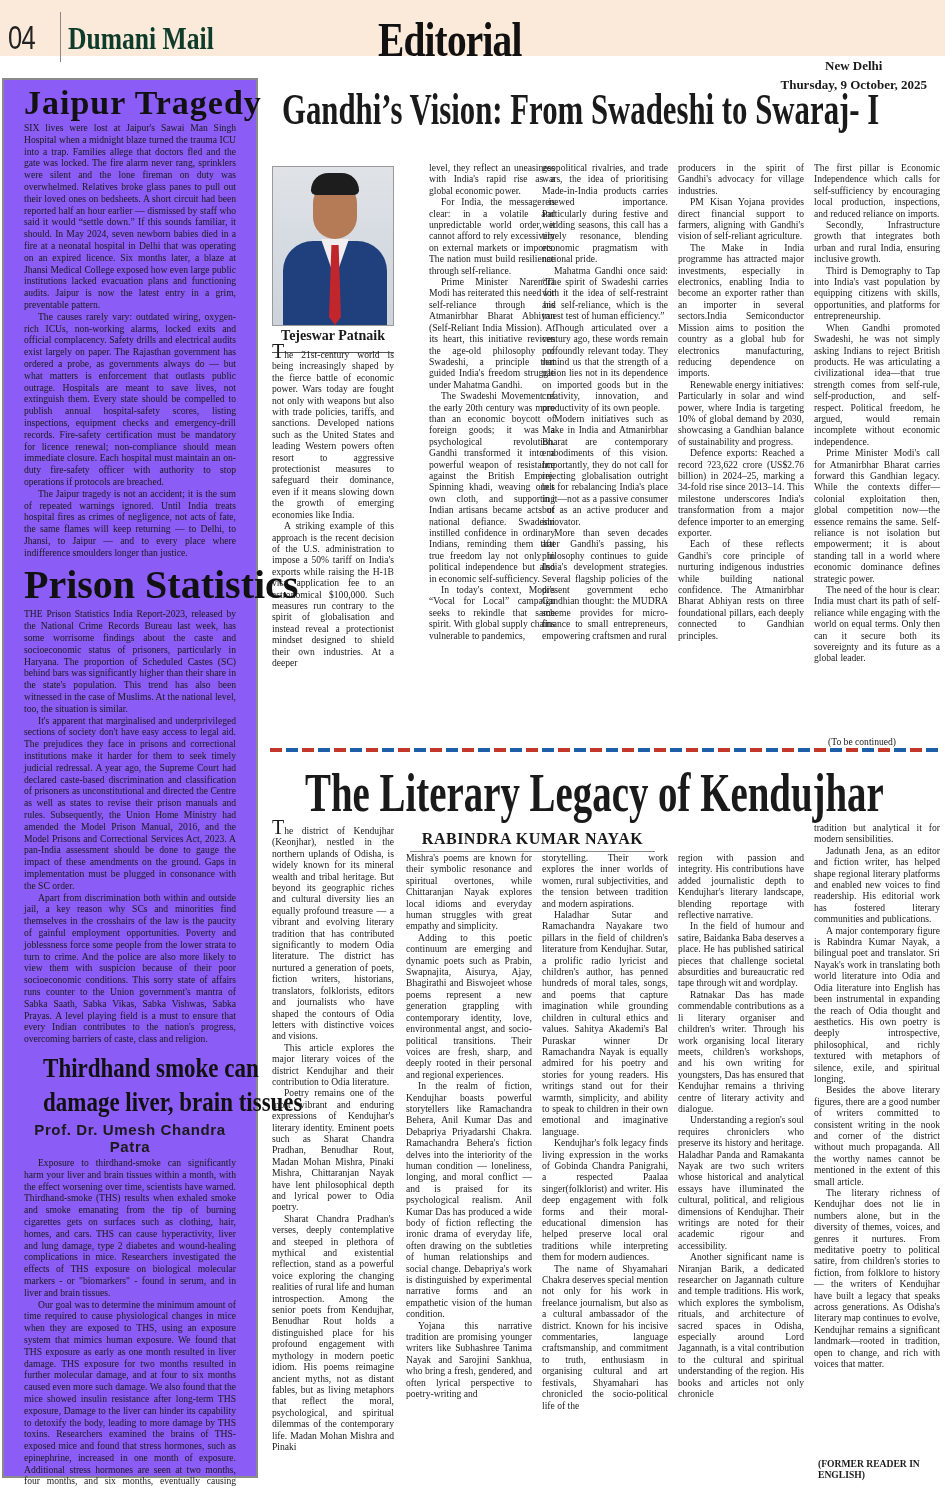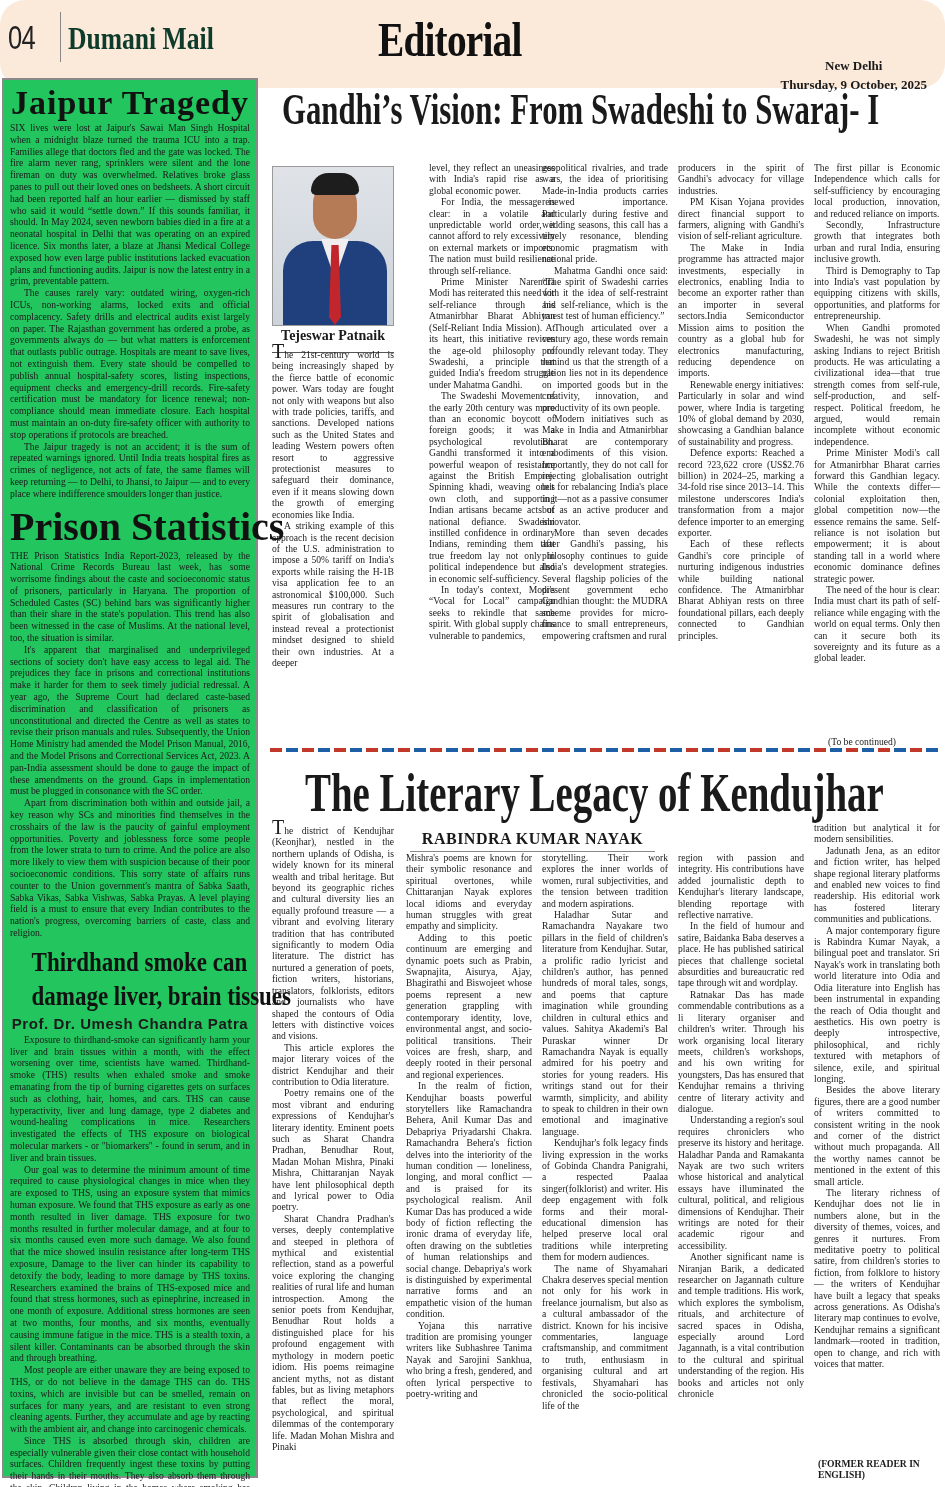--- a/index.html
+++ b/index.html
@@ -1,27 +1,27 @@
 <!DOCTYPE html>
 <html><head>
 <meta charset="utf-8">
 <style>
   * { box-sizing: border-box; margin: 0; padding: 0; }
   html, body { width: 945px; height: 1487px; background: #ffffff; overflow: hidden; }
   body { font-family: "Liberation Serif", serif; color: #1a1a1a; position: relative; }
 
-  .masthead { position: absolute; left: 0; top: 0; width: 945px; height: 88px; background: #fbe9da; border-radius: 25px; }
+  .masthead { position: absolute; left: 0; top: 0; width: 945px; height: 56px; background: #fbe9da; }
   .page-num { position: absolute; left: 8px; top: 18px; font-family: "Liberation Sans", sans-serif; font-size: 34px; font-weight: 300; color: #222; letter-spacing: -1px; transform: scaleX(0.75); transform-origin: left; }
   .mast-divider { position: absolute; left: 60px; top: 12px; width: 1px; height: 50px; background: #888; }
   .paper-name { position: absolute; left: 68px; top: 20px; font-size: 32px; font-weight: bold; color: #0e3b2a; transform: scaleX(0.8); transform-origin: left; white-space: nowrap; }
   .section-title { position: absolute; left: 378px; top: 12px; font-size: 48px; font-weight: bold; color: #111; transform: scaleX(0.82); transform-origin: left; white-space: nowrap; letter-spacing: -1px; }
   .dateline { position: absolute; right: 18px; top: 22px; text-align: center; font-size: 13px; font-weight: bold; line-height: 1.45; margin-top: 35px; }
 
   
-  .sidebar { position: absolute; left: 2px; top: 78px; width: 256px; height: 1400px; border: 2px solid #8a8a8a; background: #22c55e; padding: 4px 6px; }
+  .sidebar { position: absolute; left: 2px; top: 78px; width: 256px; height: 1400px; border: 2px solid #8a8a8a; background: #8b5cf6; padding: 4px 20px; }
   .side-head { font-weight: bold; text-align: center; color: #111; white-space: nowrap; }
   .h-jaipur { font-size: 34px; letter-spacing: 1px; line-height: 38px; }
   .h-prison { font-size: 40px; line-height: 46px; margin-top: 4px; }
   .h-thirdhand { font-size: 28px; line-height: 34px; margin-top: 6px; transform: scaleX(0.82); }
   .side-byline { font-family: "Liberation Sans", sans-serif; font-weight: bold; text-align: center; font-size: 15px; letter-spacing: 0.6px; margin: 2px 0 2px; }
   .side-body { font-size: 9.6px; line-height: 11.8px; text-align: justify; color: #1a1a1a; }
   .side-body p { text-indent: 14px; }
   .side-body p.first { text-indent: 0; }
 
   
@@ -121,21 +121,21 @@
   </div>
 <div class="col" id="a1c3" style="left:678px; top:162px; width:126px;">
     <p class="noindent">producers in the spirit of Gandhi's advocacy for village industries.</p>
     <p>PM Kisan Yojana provides direct financial support to farmers, aligning with Gandhi's vision of self-reliant agriculture.</p>
     <p>The Make in India programme has attracted major investments, especially in electronics, enabling India to become an exporter rather than an importer in several sectors.India Semiconductor Mission aims to position the country as a global hub for electronics manufacturing, reducing dependence on imports.</p>
     <p>Renewable energy initiatives: Particularly in solar and wind power, where India is targeting 10% of global demand by 2030, showcasing a Gandhian balance of sustainability and progress.</p>
     <p>Defence exports: Reached a record ?23,622 crore (US$2.76 billion) in 2024–25, marking a 34-fold rise since 2013–14. This milestone underscores India's transformation from a major defence importer to an emerging exporter.</p>
     <p>Each of these reflects Gandhi's core principle of nurturing indigenous industries while building national confidence. The Atmanirbhar Bharat Abhiyan rests on three foundational pillars, each deeply connected to Gandhian principles.</p>
   </div>
 <div class="col" id="a1c4" style="left:814px; top:162px; width:126px;">
-    <p class="noindent">The first pillar is Economic Independence which calls for self-sufficiency by encouraging local production, innovation, and reduced reliance on imports.</p>
+    <p class="noindent">The first pillar is Economic Independence which calls for self-sufficiency by encouraging local production, inspections, and reduced reliance on imports.</p>
     <p>Secondly, Infrastructure growth that integrates both urban and rural India, ensuring inclusive growth.</p>
     <p>Third is Demography to Tap into India's vast population by equipping citizens with skills, opportunities, and platforms for entrepreneurship.</p>
     <p>When Gandhi promoted Swadeshi, he was not simply asking Indians to reject British products. He was articulating a civilizational idea—that true strength comes from self-rule, self-production, and self-respect. Political freedom, he argued, would remain incomplete without economic independence.</p>
     <p>Prime Minister Modi's call for Atmanirbhar Bharat carries forward this Gandhian legacy. While the contexts differ—colonial exploitation then, global competition now—the essence remains the same. Self-reliance is not isolation but empowerment; it is about standing tall in a world where economic dominance defines strategic power.</p>
     <p>The need of the hour is clear: India must chart its path of self-reliance while engaging with the world on equal terms. Only then can it secure both its sovereignty and its future as a global leader.</p>
   </div>
 
 <div class="to-be-cont">(To be continued)</div>
 <div class="airmail"></div>
 

